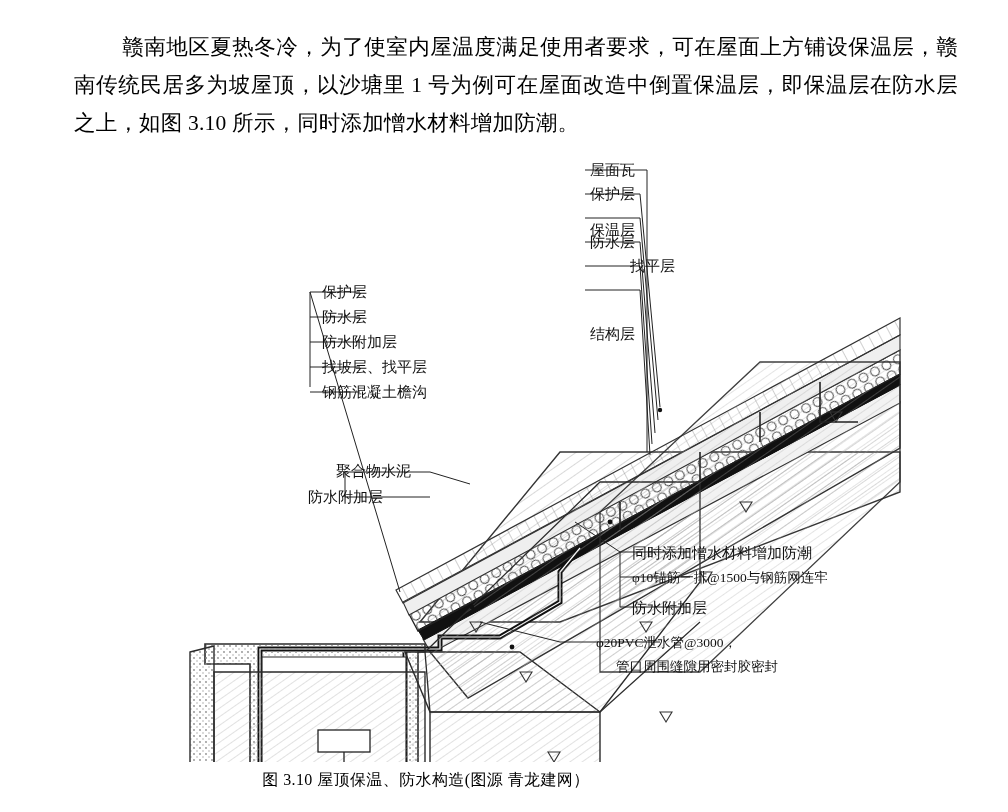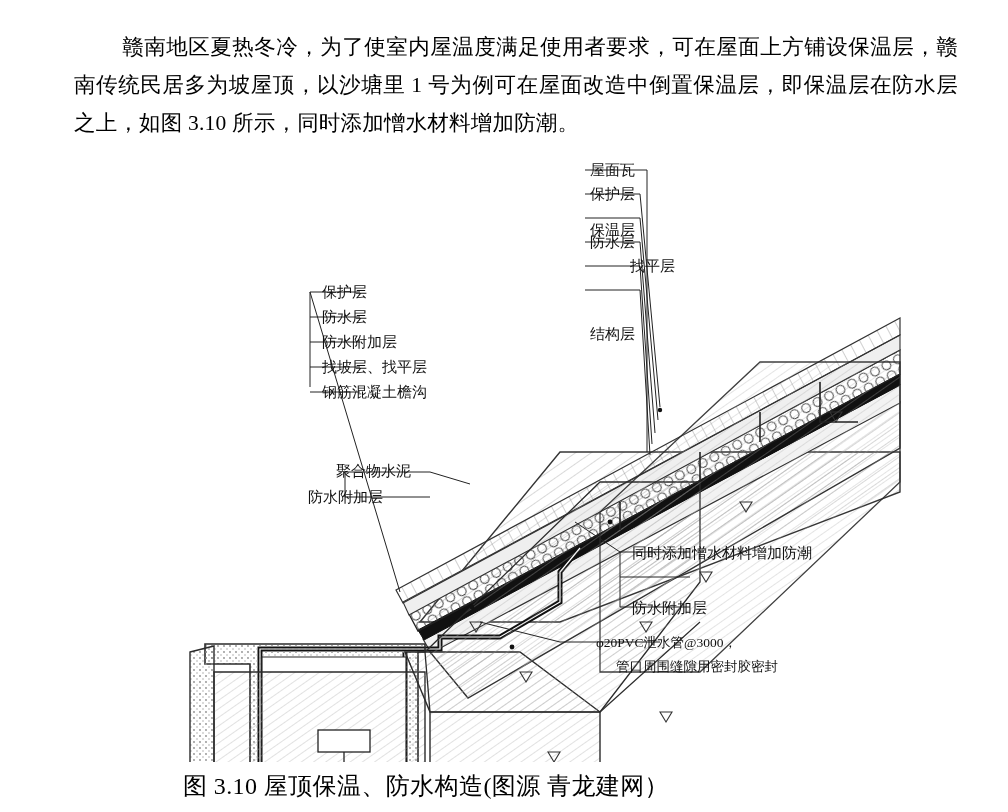--- a/index.html
+++ b/index.html
@@ -49,21 +49,21 @@
     top: 0;
     width: 1008px;
     height: 610px;
   }
   .caption {
     position: absolute;
     left: 0;
     top: 770px;
     width: 852px;
     text-align: center;
-    font-size: 24px;
+    font-size: 16px;
     letter-spacing: 0.4px;
   }
   
   .lbl {
     position: absolute;
     font-family: "Liberation Serif", "DejaVu Serif", serif;
     font-size: 15px;
     white-space: nowrap;
     color: #111;
   }
@@ -235,20 +235,21 @@
     <div class="lbl" style="left:322px; top:131px;"><span>保护层</span></div>
     <div class="lbl" style="left:322px; top:156px;"><span>防水层</span></div>
     <div class="lbl" style="left:322px; top:181px;"><span>防水附加层</span></div>
     <div class="lbl" style="left:322px; top:206px;"><span>找坡层、找平层</span></div>
     <div class="lbl" style="left:322px; top:231px;"><span>钢筋混凝土檐沟</span></div>
 
     <div class="lbl" style="left:308px; top:310px;margin-left:28px;"><span>聚合物水泥</span></div>
     <div class="lbl" style="left:308px; top:336px;"><span>防水附加层</span></div>
 
     <div class="lbl" style="left:632px; top:392px;"><span>同时添加憎水材料增加防潮</span></div>
+    <div class="lbl small" style="left:632px; top:417px;"><span>φ10锚筋一排@1500与钢筋网连牢</span></div>
     <div class="lbl" style="left:632px; top:447px;"><span>防水附加层</span></div>
 
     <div class="lbl small" style="left:596px; top:482px;"><span>φ20PVC泄水管@3000，</span></div>
     <div class="lbl small" style="left:616px; top:506px;text-align:right;"><span>管口周围缝隙用密封胶密封</span></div>
   </div>
 
   <div class="caption">图 3.10 屋顶保温、防水构造(图源 青龙建网）</div>
 
 </div>
 

